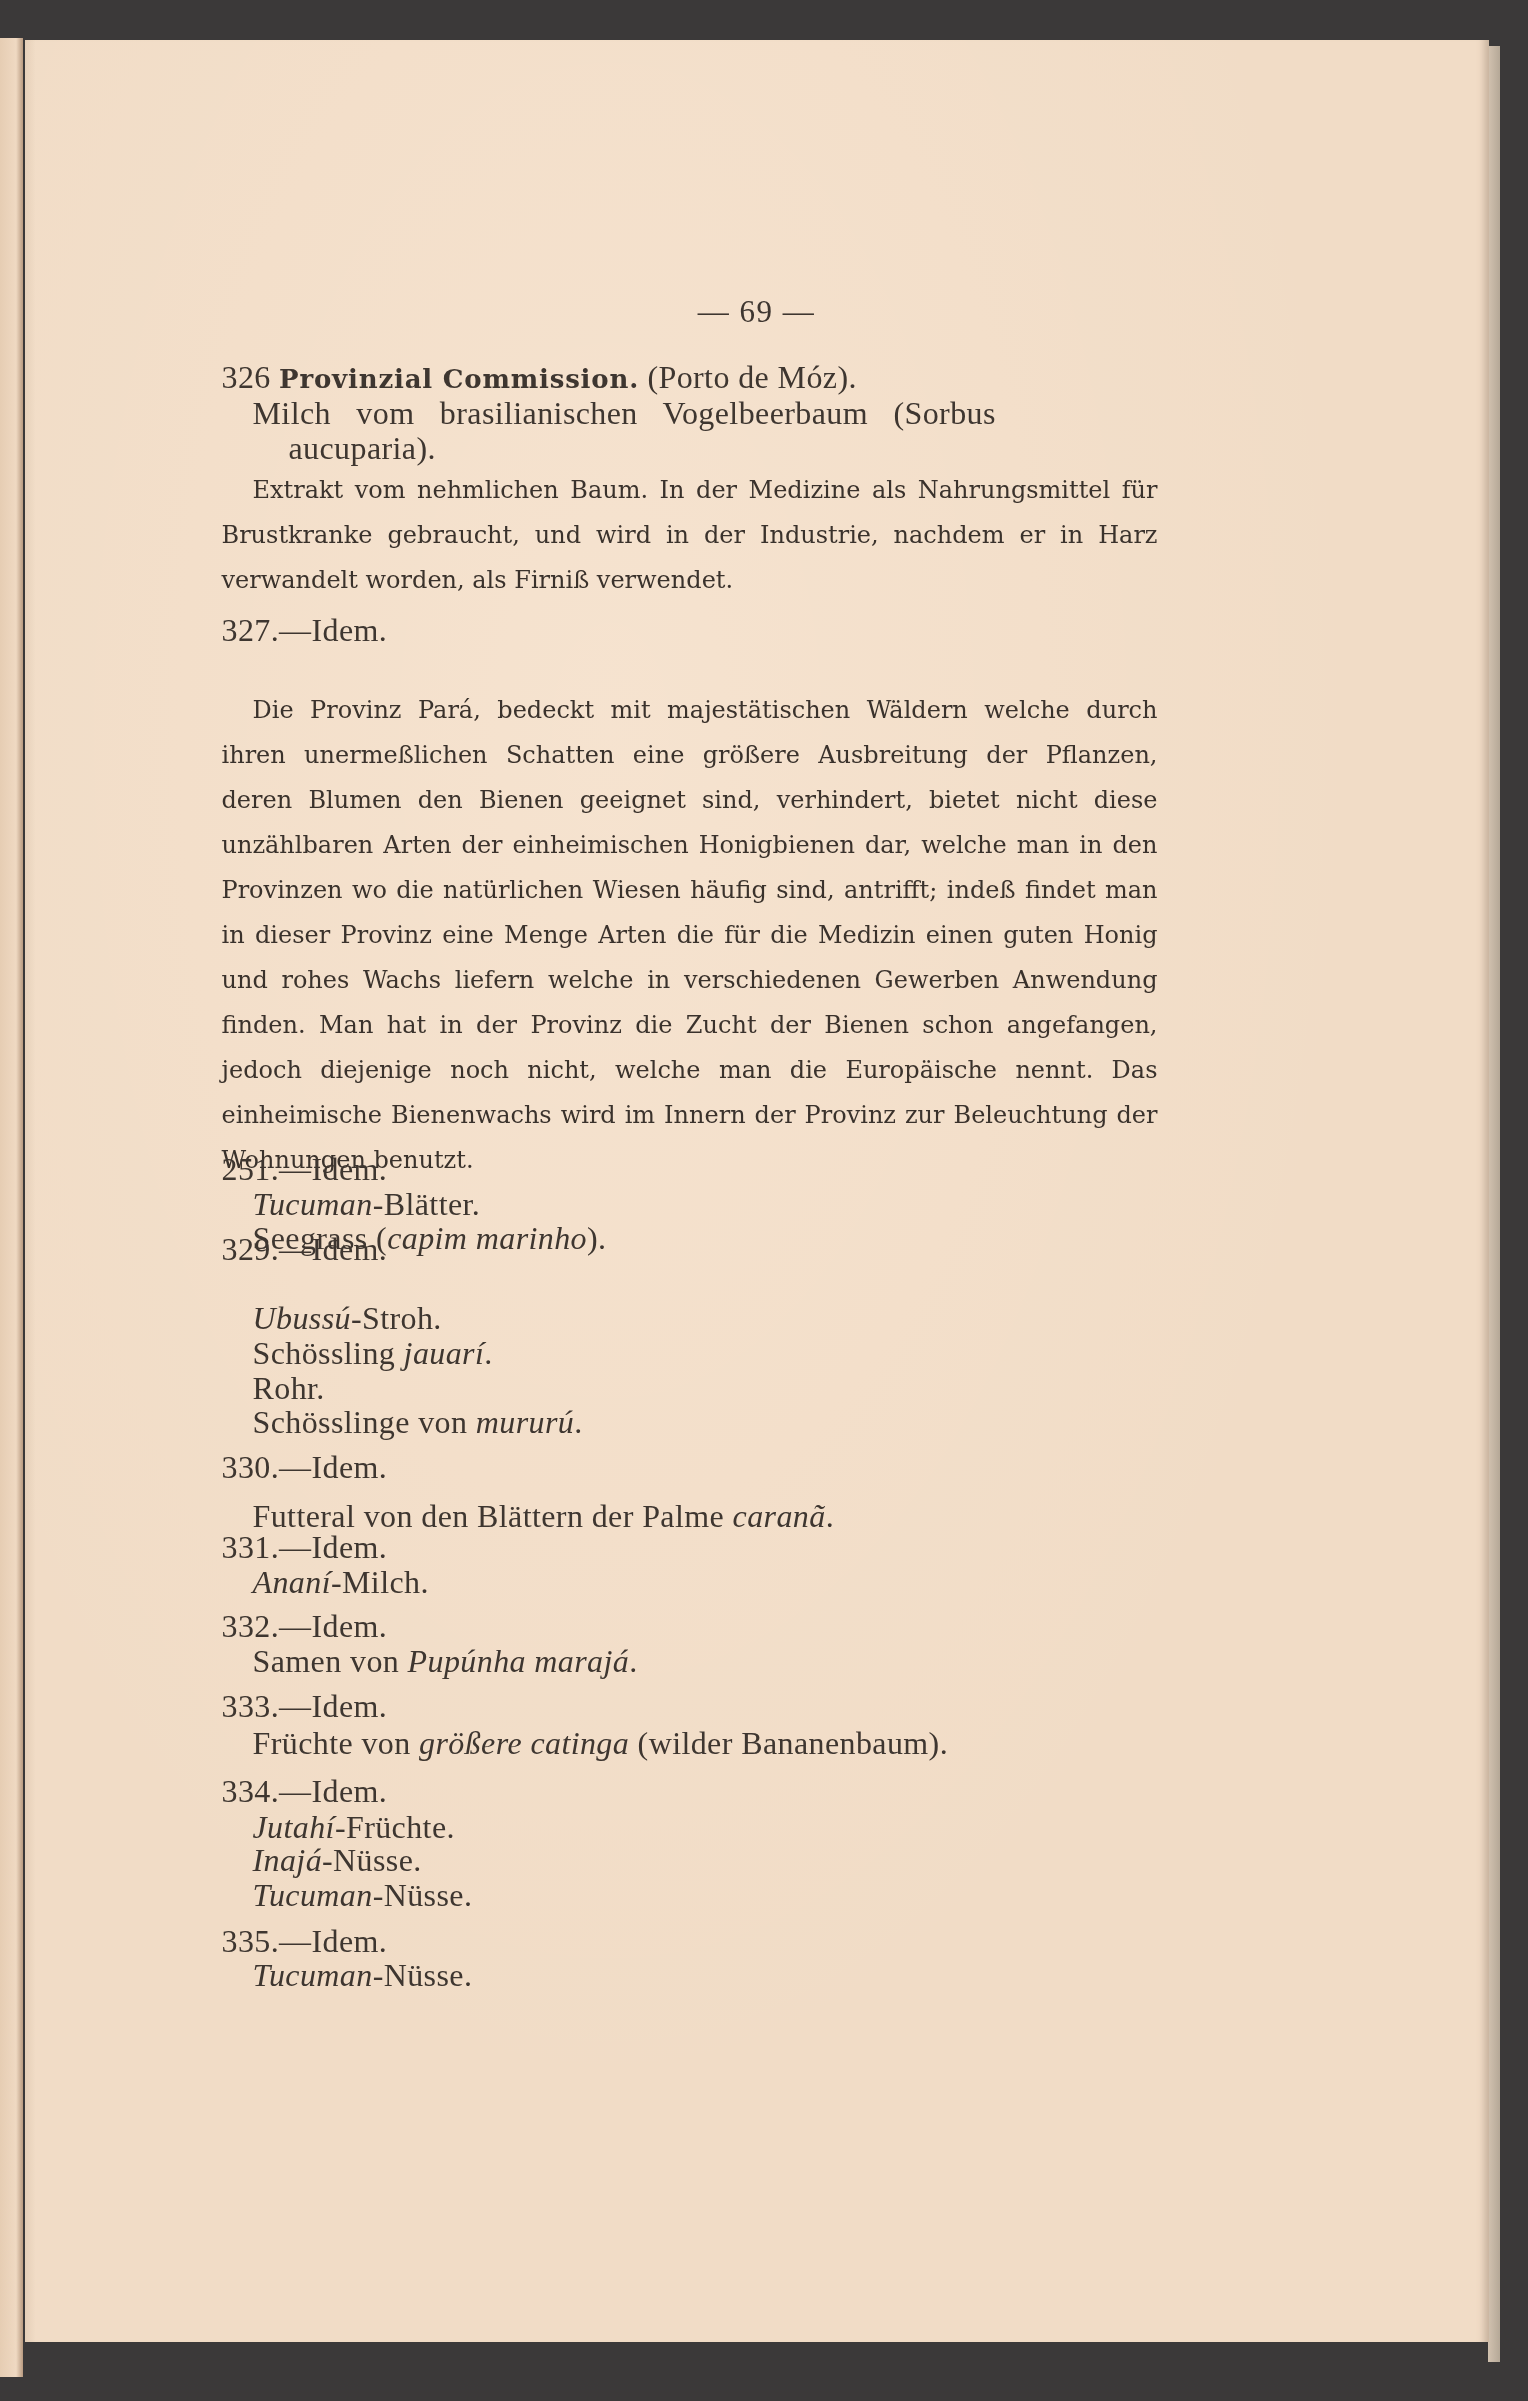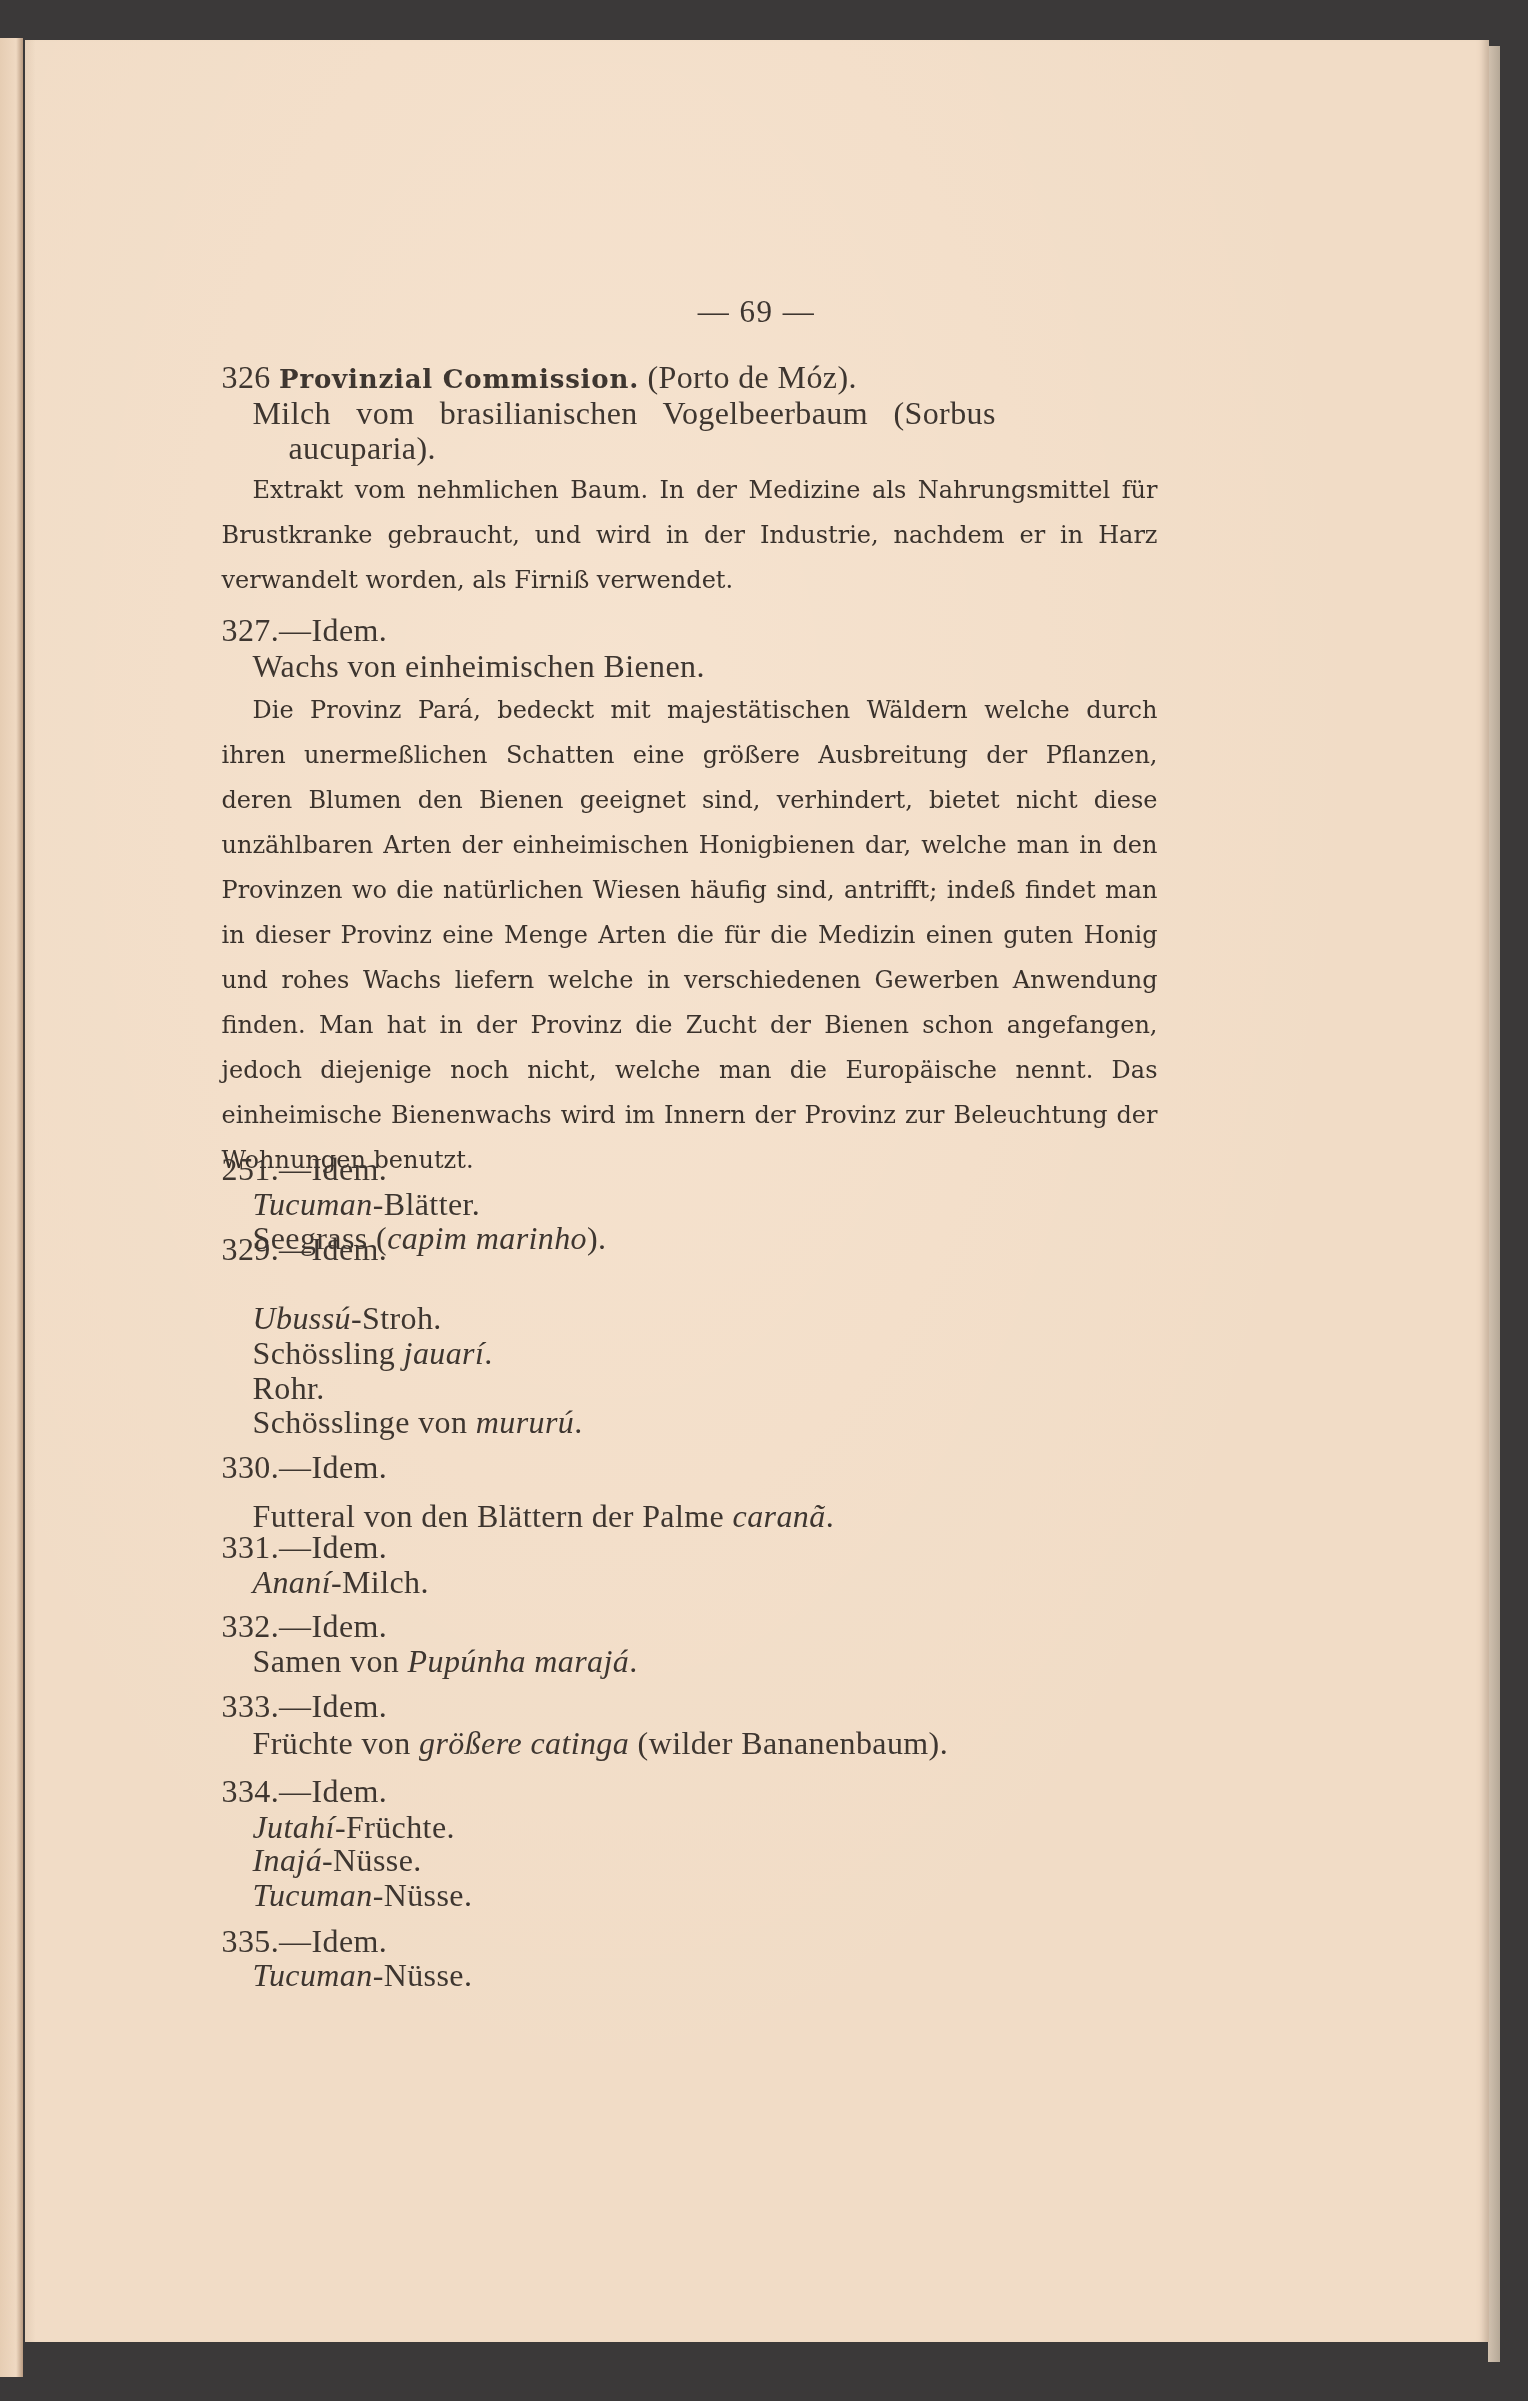--- a/index.html
+++ b/index.html
@@ -56,21 +56,20 @@
   <div class="t roman entry-num" style="top:319px;">
     <span>326</span>
     <span class="bold-heading">Provinzial Commission.</span>
     <span>(Porto de Móz).</span>
   </div>
   <div class="t roman entry-desc wide" style="top:355px;">Milch vom brasilianischen Vogelbeerbaum (Sorbus</div>
   <div class="t roman cont" style="top:390px; left:264px;">aucuparia).</div>
   <div class="fraktur" style="top:428px;">Extrakt vom nehmlichen Baum. In der Medizine als Nahrungsmittel für Brustkranke gebraucht, und wird in der Industrie, nachdem er in Harz verwandelt worden, als Firniß verwendet.</div>
 
   <div class="t roman entry-num" style="top:572px;">327.—Idem.</div>
-  <div class="t roman entry-desc" style="top:608px;">Wachs von einheimischen Bienen.</div>
   <div class="fraktur" style="top:648px;">Die Provinz Pará, bedeckt mit majestätischen Wäldern welche durch ihren unermeßlichen Schatten eine größere Ausbreitung der Pflanzen, deren Blumen den Bienen geeignet sind, verhindert, bietet nicht diese unzählbaren Arten der einheimischen Honigbienen dar, welche man in den Provinzen wo die natürlichen Wiesen häufig sind, antrifft; indeß findet man in dieser Provinz eine Menge Arten die für die Medizin einen guten Honig und rohes Wachs liefern welche in verschiedenen Gewerben Anwendung finden. Man hat in der Provinz die Zucht der Bienen schon angefangen, jedoch diejenige noch nicht, welche man die Europäische nennt. Das einheimische Bienenwachs wird im Innern der Provinz zur Beleuchtung der Wohnungen benutzt.</div>
 
   <div id="list-entries">
       <div class="t roman entry-num" style="top: 1111px;">251.—Idem.</div>
       <div class="t roman entry-desc" style="top: 1146px;"><i>Tucuman</i><span>-Blätter.</span></div>
       <div class="t roman entry-num" style="top: 1191px;">329.—Idem.</div>
       <div class="t roman entry-desc" style="top: 1180px;"><span>Seegrass (</span><i>capim marinho</i><span>).</span></div>
       <div class="t roman entry-desc" style="top: 1260px;"><i>Ubussú</i><span>-Stroh.</span></div>
       <div class="t roman entry-desc" style="top: 1295px;"><span>Schössling </span><i>jauarí</i><span>.</span></div>
       <div class="t roman entry-desc" style="top: 1330px;"><span>Rohr.</span></div>

